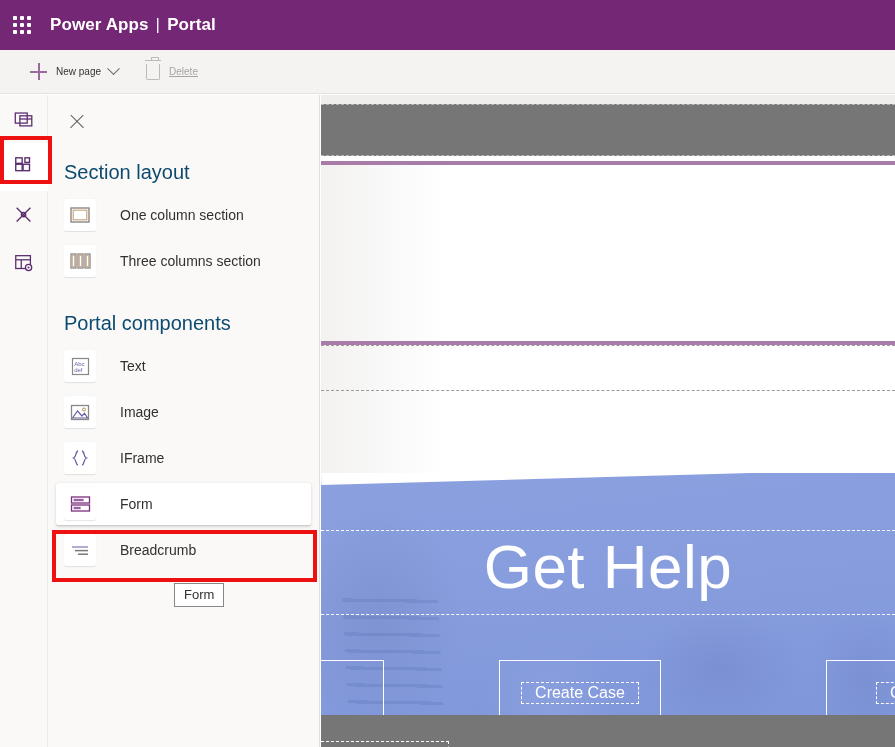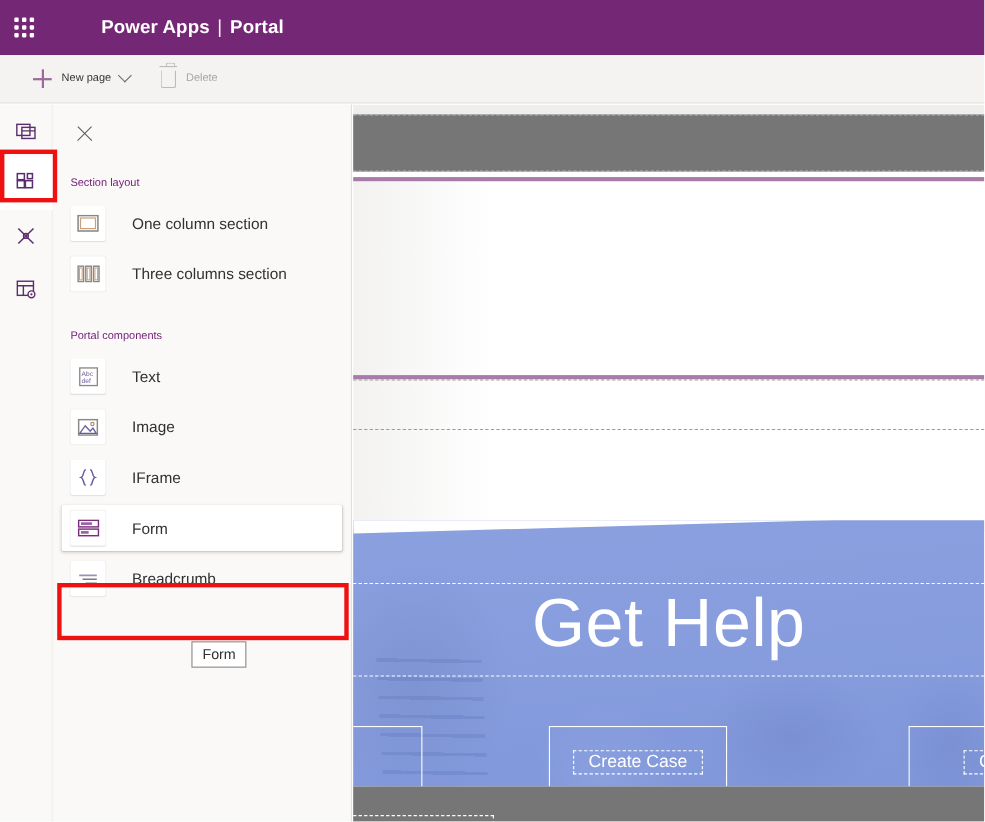--- a/index.html
+++ b/index.html
@@ -14,21 +14,21 @@
     position: relative;
     width: 895px; height: 747px;
     overflow: hidden;
   }
 
   
   .topbar {
     position: absolute; left: 0; top: 0;
     width: 895px; height: 50px;
     background: #742774;
-    display: flex; align-items: center; gap: 42px;
+    display: flex; align-items: center;
   }
   .waffle {
     width: 20px; height: 20px;
     margin-left: 12px; margin-right: 18px;
     display: grid;
     grid-template-columns: repeat(3, 4px);
     grid-template-rows: repeat(3, 4px);
     gap: 3px;
     justify-content: center; align-content: center;
     cursor: pointer;
@@ -54,21 +54,21 @@
   }
   .cmd {
     display: flex; align-items: center;
     height: 32px;
     padding: 0 6px;
     font-size: 10px;
     color: #333333;
     cursor: pointer;
     white-space: nowrap;
   }
-  .cmd.disabled { color: #a7a5a3; cursor: default; }
+  .cmd.disabled { color: #a7a5a3; cursor: default; text-decoration: underline; }
   .plus-ico {
     position: relative; display: inline-block;
     width: 17px; height: 17px; margin-right: 9px;
   }
   .plus-ico::before, .plus-ico::after {
     content: ""; position: absolute; background: #9a6a9a;
   }
   .plus-ico::before { left: 0; top: 7.5px; width: 17px; height: 2px; }
   .plus-ico::after  { top: 0; left: 7.5px; height: 17px; width: 2px; }
   .chev {
@@ -141,21 +141,21 @@
     margin-top: 2px;
   }
   .close-x::before, .close-x::after {
     content: ""; position: absolute; left: 4px; top: 12px;
     width: 18px; height: 1.4px; background: #605e5c;
   }
   .close-x::before { transform: rotate(45deg); }
   .close-x::after  { transform: rotate(-45deg); }
 
   .group-title {
-    font-size: 10px; color: #701a75;
+    font-size: 20px; color: #0c4a6e;
     padding: 26px 0 6px 16px;
     font-weight: normal;
   }
   .comp-list { padding: 0 8px 0 8px; }
   .comp-row {
     position: relative;
     display: flex; align-items: center;
     height: 42px;
     margin: 4px 0;
     padding-left: 8px;

